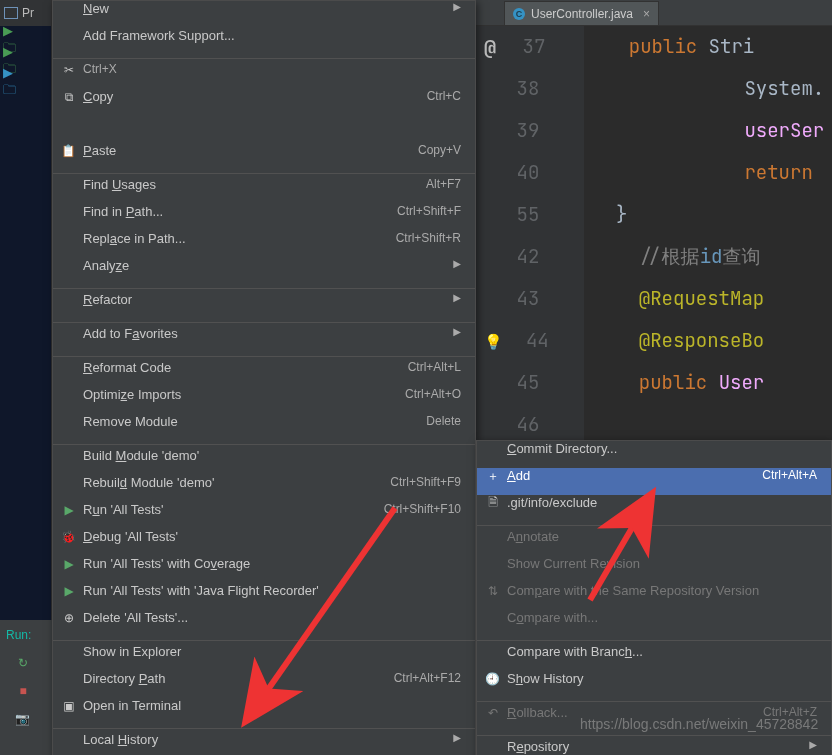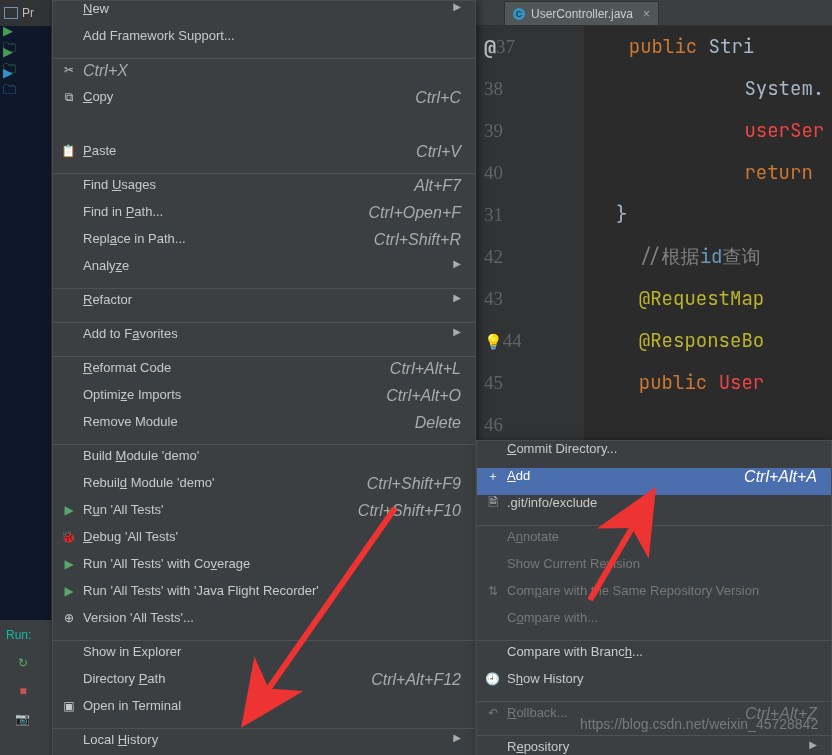--- a/index.html
+++ b/index.html
@@ -14,49 +14,49 @@
   .tr-play { color:#499c54; }
   .tr-dot  { color:#3592c4; }
 
   
   .ctx1 { position: absolute; left: 52px; top: 0; width: 424px; background: #3c3f41; border: 1px solid #4b4b4b; box-shadow: 2px 2px 8px rgba(0,0,0,.5); }
   .mi { display: flex; height: 27px; padding: 0 14px 0 6px; color: #c9c9c9; cursor: default; }
   .mi.hov { background: #4b6eaf; color: #fff; }
   .mi .ic { width: 20px; height: 16px; display: inline-flex; align-items: center; justify-content: center; margin-right: 4px; font-size: 12px; }
   .mi .lab { flex: 1; white-space: nowrap; }
   .mi .lab u { text-decoration: underline; }
-  .mi .sc  { color: #aaa; font-size: 16px; font-style: italic; }
+  .mi .sc  { color: #aaa; font-size: 12px; }
   .mi.hov .sc { color: #e6e6e6; }
   .mi .sub { color: #aaa; font-size: 10px; margin-left: 10px; }
   .sep { height: 1px; background: #515151; margin: 3px 0; }
 
   
   .ctx2 { position: absolute; left: 476px; top: 440px; width: 356px; background: #3c3f41; border: 1px solid #4b4b4b; box-shadow: 2px 2px 8px rgba(0,0,0,.5); }
   .ctx2 .mi.dis .lab, .ctx2 .mi.dis .sc { color: #777; }
   .ctx2 .mi.hov { background:#4b6eaf; }
   .ctx2 .mi.hov .lab, .ctx2 .mi.hov .sc { color:#fff; }
 
   
   .tabbar { position:absolute; left:476px; top:0; height:26px; width:356px; background:#3c3f41; border-bottom:1px solid #323232; display:flex; align-items:flex-end; padding-left:28px; }
   .tab { height:24px; background:#515658; border:1px solid #323232; border-bottom:none; display:flex; align-items:center; padding:0 8px; font-size:12px; color:#ccc; }
   .tab .tc { width:12px;height:12px;border-radius:50%;background:#3592c4;margin-right:6px;display:inline-flex;align-items:center;justify-content:center;color:#1c3b4c;font-size:9px;font-weight:bold; }
   .tab .cx { margin-left:10px;color:#aaa; }
 
   .editor { position:absolute; left:476px; top:26px; width:356px; height:729px; background:#2b2b2b; font-family:"JetBrains Mono","Consolas",monospace; font-size:19px; line-height:42px; overflow:hidden; }
   .gut { position:absolute; left:0; top:0; width:108px; height:100%; background:#313335; color:#606366; text-align:right; padding-right:12px; }
   .gut .ln { display:flex; justify-content:space-between; align-items:center; height:42px; padding-left:8px; }
-  .gut .ln .n { flex:1; text-align:left;font-family:Liberation Serif, serif; }
+  .gut .ln .n { flex:1; text-align:center; }
   .bulb { color:#f0a732; font-size:15px; }
   .at { color:#bbb; font-size:20px; font-weight:bold; }
   .code { position:absolute; left:120px; top:0; white-space:pre; color:#a9b7c6; }
   .kw { color:#cc7832;text-align:center; }
   .ann{ color:#bbb529; }
   .cmt{ color:#808080; }
   .cmt .id{ color:#6897bb; }
-  .fn { color:#ef4444;text-align:right; }
+  .fn { color:#f0abfc;text-align:right; }
 
   
   .runbar { position:absolute; left:0; top:620px; width:52px; height:135px; background:#3c3f41; color:#bbb; font-size:12px; }
   .runlbl { position:absolute; left:6px; top:8px; color:#14b8a6; }
   .runicons { position:absolute; left:14px; top:34px; display:flex; flex-direction:column; gap:10px; }
   .ri { width:18px;height:18px; display:flex;align-items:center;justify-content:center; }
 
   
   .faint { position:absolute; left:490px; top:734px; color:#5a5a5a; font-family:monospace; font-size:18px; }
 
@@ -111,21 +111,21 @@
       <div class="ln">
         <span></span>
         <span class="n">39</span>
       </div>
       <div class="ln">
         <span></span>
         <span class="n">40</span>
       </div>
       <div class="ln">
         <span></span>
-        <span class="n">31</span>
+        <span class="n">55</span>
       </div>
       <div class="ln">
         <span></span>
         <span class="n">42</span>
       </div>
       <div class="ln">
         <span></span>
         <span class="n">43</span>
       </div>
       <div class="ln">
@@ -165,32 +165,32 @@
       <span class="ic">⧉</span>
       <span class="lab"><u>C</u>opy</span>
       <span class="sc">Ctrl+C</span>
     </div>
     <div class="mi">
       <span class="ic"></span>
     </div>
     <div class="mi">
       <span class="ic">📋</span>
       <span class="lab"><u>P</u>aste</span>
-      <span class="sc">Ctrl+V</span>
+      <span class="sc">Copy+V</span>
     </div>
     <div class="sep"></div>
     <div class="mi">
       <span class="ic"></span>
       <span class="lab">Find <u>U</u>sages</span>
       <span class="sc">Alt+F7</span>
     </div>
     <div class="mi">
       <span class="ic"></span>
       <span class="lab">Find in <u>P</u>ath...</span>
-      <span class="sc">Ctrl+Open+F</span>
+      <span class="sc">Ctrl+Shift+F</span>
     </div>
     <div class="mi">
       <span class="ic"></span>
       <span class="lab">Repl<u>a</u>ce in Path...</span>
       <span class="sc">Ctrl+Shift+R</span>
     </div>
     <div class="mi">
       <span class="ic"></span>
       <span class="lab">Analy<u>z</u>e</span>
       <span class="sub">▶</span>
@@ -245,21 +245,21 @@
     <div class="mi">
       <span class="ic" style="color: rgb(89, 168, 105);">▶</span>
       <span class="lab">Run 'All Tests' with Co<u>v</u>erage</span>
     </div>
     <div class="mi">
       <span class="ic" style="color: rgb(89, 168, 105);">▶</span>
       <span class="lab">Run 'All Tests' with 'Java Flight Recorder'</span>
     </div>
     <div class="mi">
       <span class="ic">⊕</span>
-      <span class="lab">Version 'All Tests'...</span>
+      <span class="lab">Delete 'All Tests'...</span>
     </div>
     <div class="sep"></div>
     <div class="mi">
       <span class="ic"></span>
       <span class="lab">Show in Explorer</span>
     </div>
     <div class="mi">
       <span class="ic"></span>
       <span class="lab">Directory <u>P</u>ath</span>
       <span class="sc">Ctrl+Alt+F12</span>

